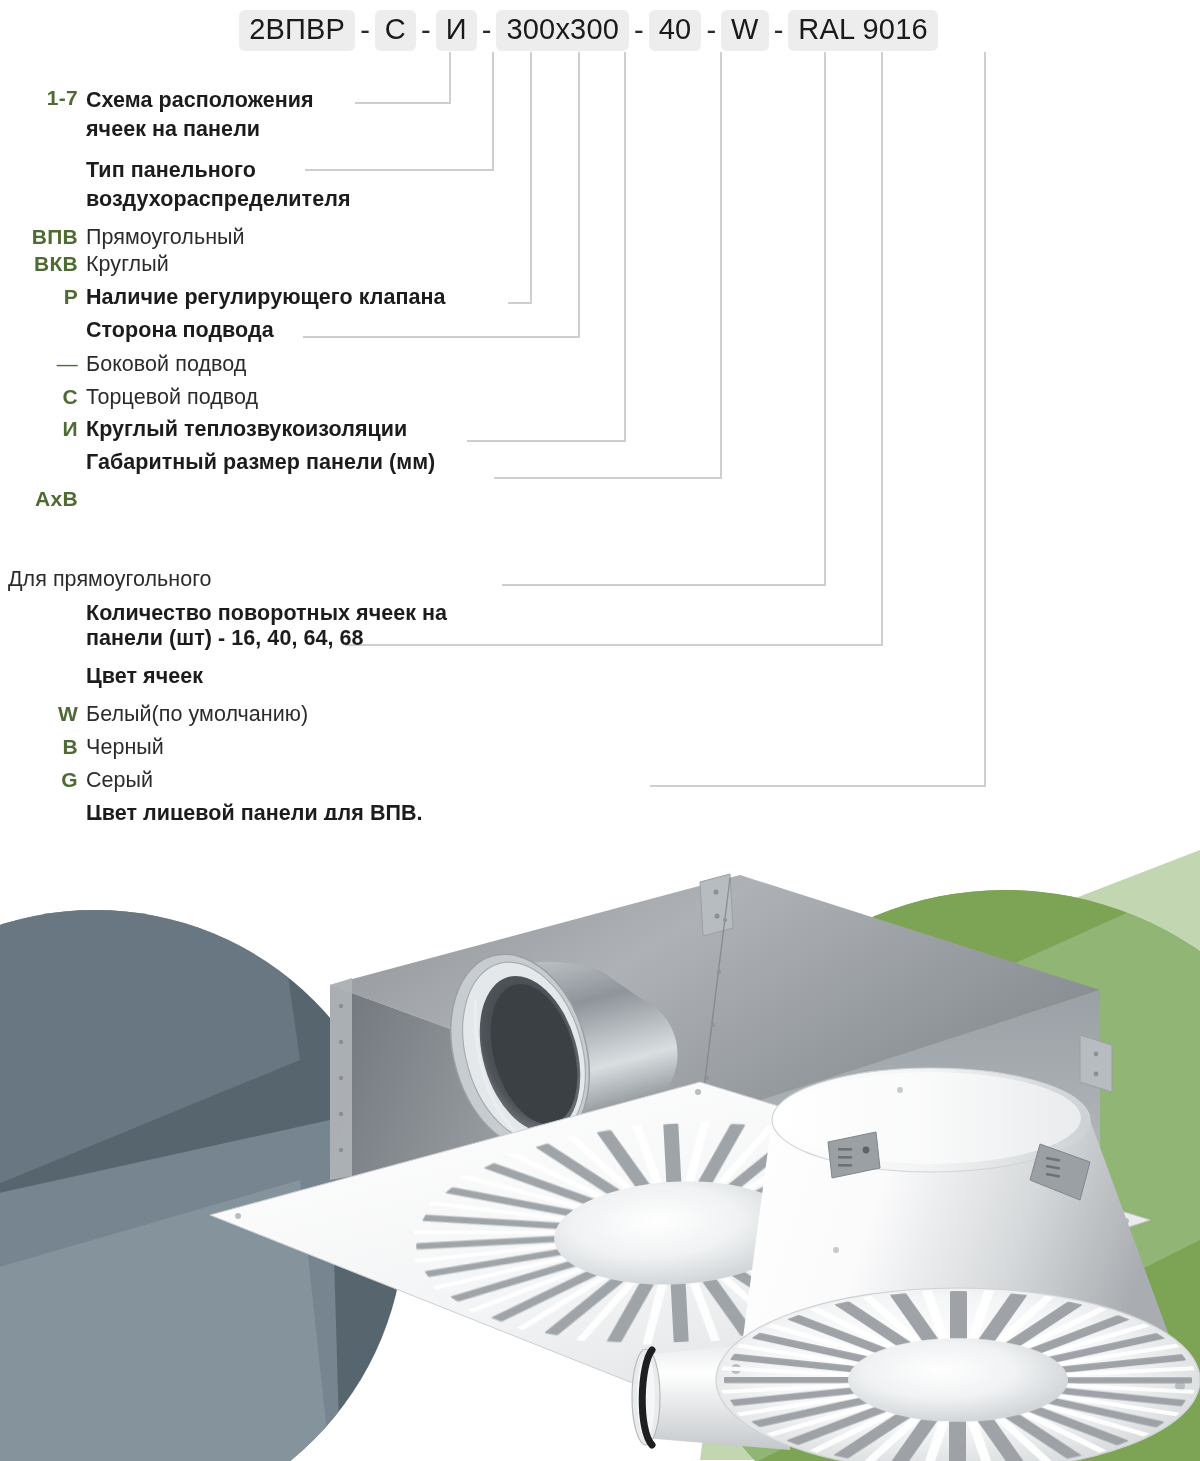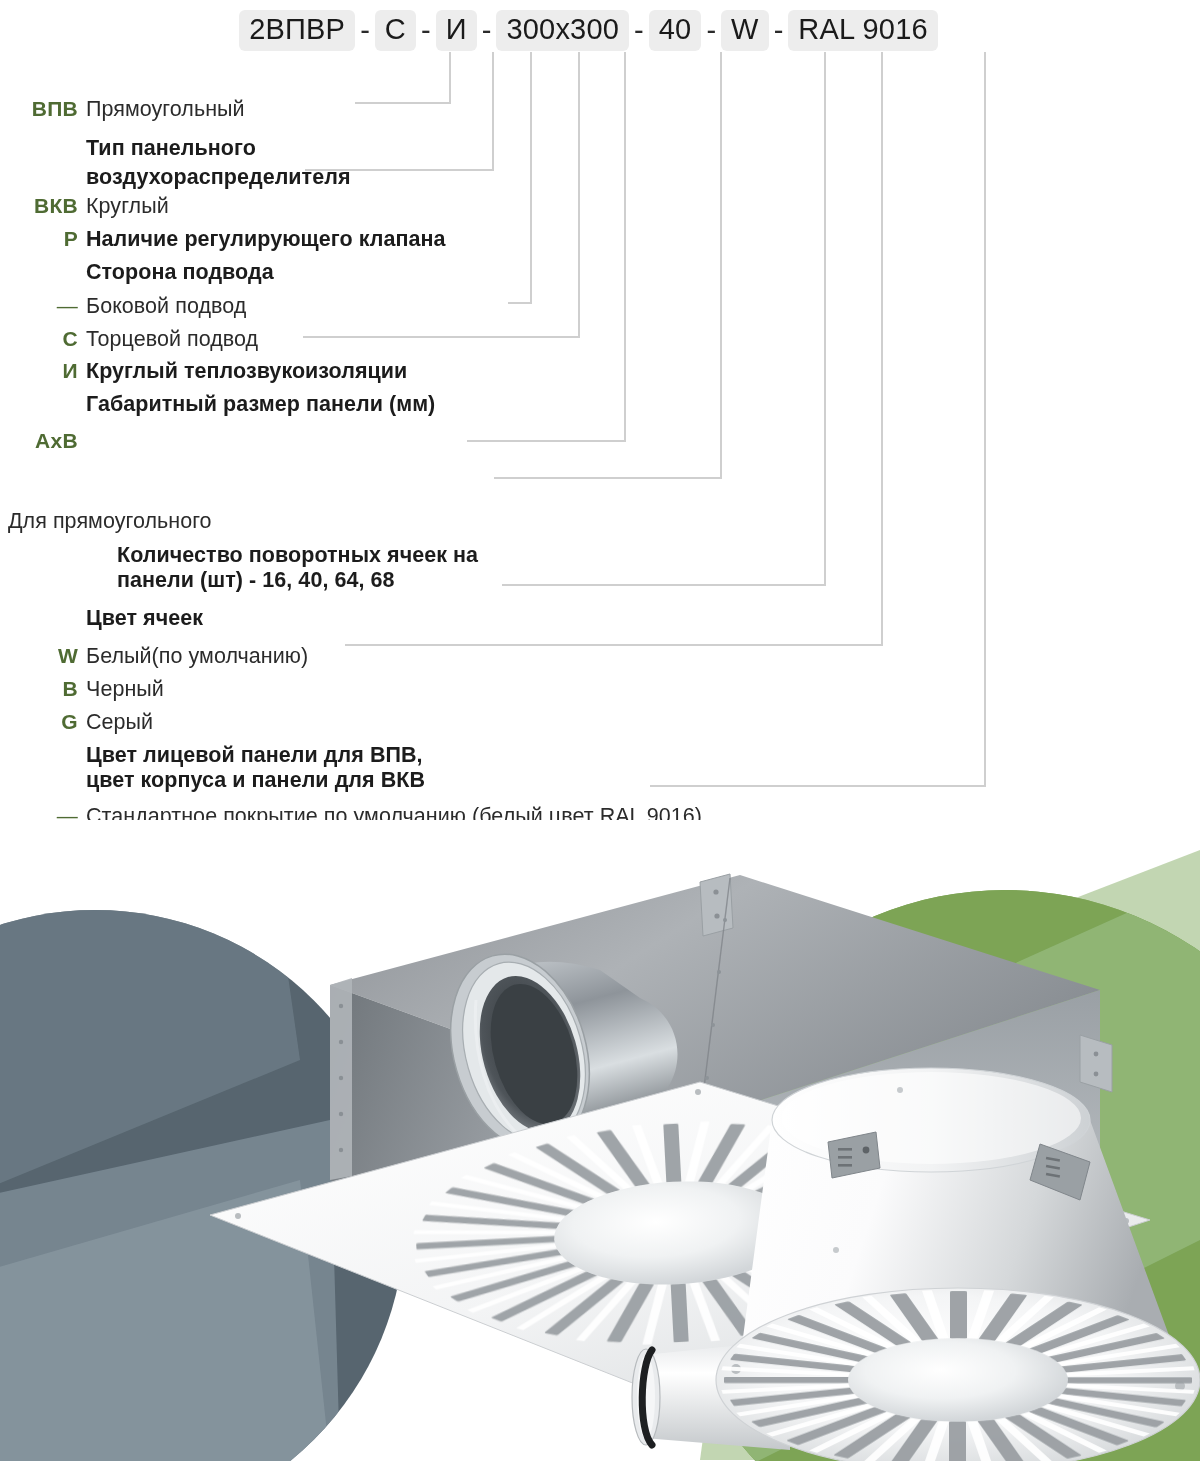--- a/index.html
+++ b/index.html
@@ -53,21 +53,21 @@
   .r4  { margin-top:2px;  }
   .r5  { margin-top:8px;  }
   .r6  { margin-top:8px;  }
   .r7  { margin-top:9px;  }
   .r8  { margin-top:8px;  }
   .r9  { margin-top:7px;  }
   .r10 { margin-top:8px;  }
   .r11 { margin-top:12px;flex-direction:column; }
   .r11 .txt { line-height:29px; }
   .r12 { margin-top:11px; }
-  .r13 { margin-top:7px;margin-left:31px;  }
+  .r13 { margin-top:7px;  }
   .r14 { margin-top:11px; }
   .r14 .txt { line-height:29px; }
   .r15 { margin-top:11px; }
   .r16 { margin-top:8px;  }
   .r17 { margin-top:8px;  }
   .r18 { margin-top:8px;  }
   .r20 { margin-top:11px; }
   .r21 { margin-top:7px;  }
 
   
@@ -113,29 +113,33 @@
       <path d="M825,52 L825,585 L502,585"></path>
 
       <path d="M882,52 L882,645 L345,645"></path>
 
       <path d="M985,52 L985,786 L650,786"></path>
     </g>
   </svg>
 
   <div id="legend">
 
+    <div class="row head r1">
+      <span class="code">1-7</span>
+      <span class="txt">Схема расположения<br>ячеек на панели</span>
+    </div>
+
+    <div class="row head r2">
+      <span class="code"></span>
+      <span class="txt">Тип панельного<br>воздухораспределителя</span>
+    </div>
 
     <div class="row opt r3">
       <span class="code">ВПВ</span>
       <span class="txt">Прямоугольный</span>
-    </div>
-
-    <div class="row head r2">
-      <span class="code"></span>
-      <span class="txt">Тип панельного<br>воздухораспределителя</span>
     </div>
 
     <div class="row opt r4">
       <span class="code">ВКВ</span>
       <span class="txt">Круглый</span>
     </div>
 
     <div class="row head r5">
       <span class="code">Р</span>
       <span class="txt">Наличие регулирующего клапана</span>

